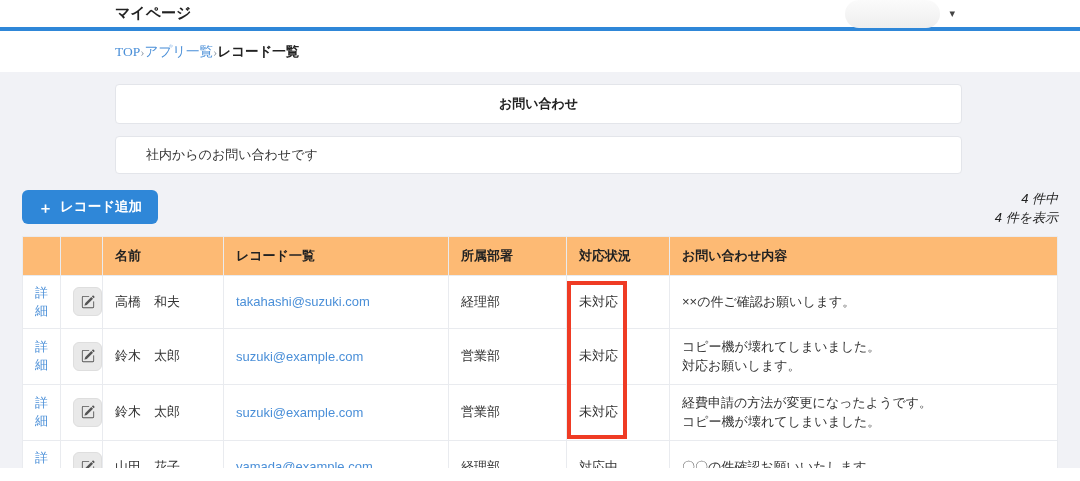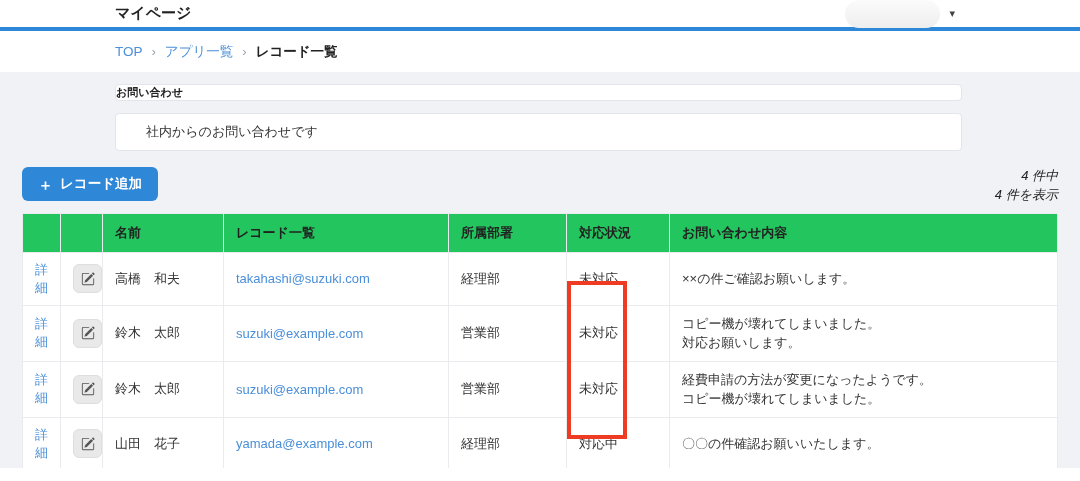--- a/index.html
+++ b/index.html
@@ -15,40 +15,40 @@
     font-family:"Liberation Sans","DejaVu Sans",sans-serif;
   }
   
   .topbar{height:27px;display:flex;align-items:center;justify-content:space-between;background:#fff;padding-left:115px;}
   .topbar-title{font-weight:bold;font-size:15px;color:#222;}
   .user-area{display:flex;align-items:center;gap:9px;margin-right:125px;cursor:pointer;}
   .user-blob{width:95px;height:28px;border-radius:14px;background:linear-gradient(#fbfbfb,#eeeeee);}
   .caret{font-size:11px;color:#444;line-height:1;}
   .accent-line{height:4px;background:var(--accent);}
   
-  .breadcrumb{height:41px;display:flex;align-items:center;gap:9px;background:#fff;padding-left:115px;font-size:13.5px;}
+  .breadcrumb{height:41px;display:flex;align-items:center;background:#fff;padding-left:115px;font-size:13.5px;font-family:Liberation Serif, serif;}
   .crumb-link{color:var(--link);text-decoration:none;cursor:pointer;}
   .crumb-sep{color:#9aa4b0;font-size:13px;}
   .crumb-current{font-weight:bold;color:#222;}
   
   .main{background:#f1f2f6;height:396px;padding-top:12px;overflow:hidden;}
   .card{background:#fff;border:1px solid #e3e5ea;border-radius:4px;width:847px;margin-left:115px;}
-  .card-title{font-weight:bold;font-size:11px;color:#222;}
+  .card-title{padding:10px;text-align:center;font-weight:bold;font-size:13px;color:#222;}
   .card-desc{margin-top:12px;padding:9px 30px;font-size:13px;color:#333;}
   
   .toolbar{display:flex;justify-content:space-between;align-items:flex-start;margin:16px 22px 0 22px;}
   .add-btn{background:var(--accent);color:#fff;border:none;border-radius:6px;font-weight:bold;
     font-size:13.5px;padding:8px 16px;display:flex;align-items:center;gap:7px;cursor:pointer;
     font-family:inherit;}
   .plus{font-size:15px;font-weight:bold;line-height:1;}
   .count{text-align:right;font-size:13px;line-height:1.45;color:#222;font-style:italic;}
   
   table{width:1036px;margin:8px 22px 0 22px;border-collapse:collapse;background:#fff;font-size:13px;table-layout:fixed;}
   th,td{border:1px solid #e9ebef;}
-  th{background:#22c55e;font-weight:bold;text-align:left;padding:10px 12px;color:#222;}
+  th{background:#fdba74;font-weight:bold;text-align:left;padding:10px 12px;color:#222;}
   td{padding:8px 12px;height:44px;vertical-align:middle;}
   td.center{text-align:left;}
   .detail-link{color:var(--link);text-decoration:none;cursor:pointer;}
   .edit-btn{width:29px;height:29px;background:#e9e9e9;border:1px solid #dedede;border-radius:6px;
     display:inline-flex;align-items:center;justify-content:center;cursor:pointer;padding:0;}
   .edit-btn svg{width:14px;height:14px;fill:#555;}
   .email-link{color:var(--link);text-decoration:none;cursor:pointer;}
   .content-cell{white-space:pre-line;line-height:1.5;}
   
   .red-box{position:absolute;left:567px;top:281px;width:60px;height:158px;border:4px solid var(--red);pointer-events:none;}

